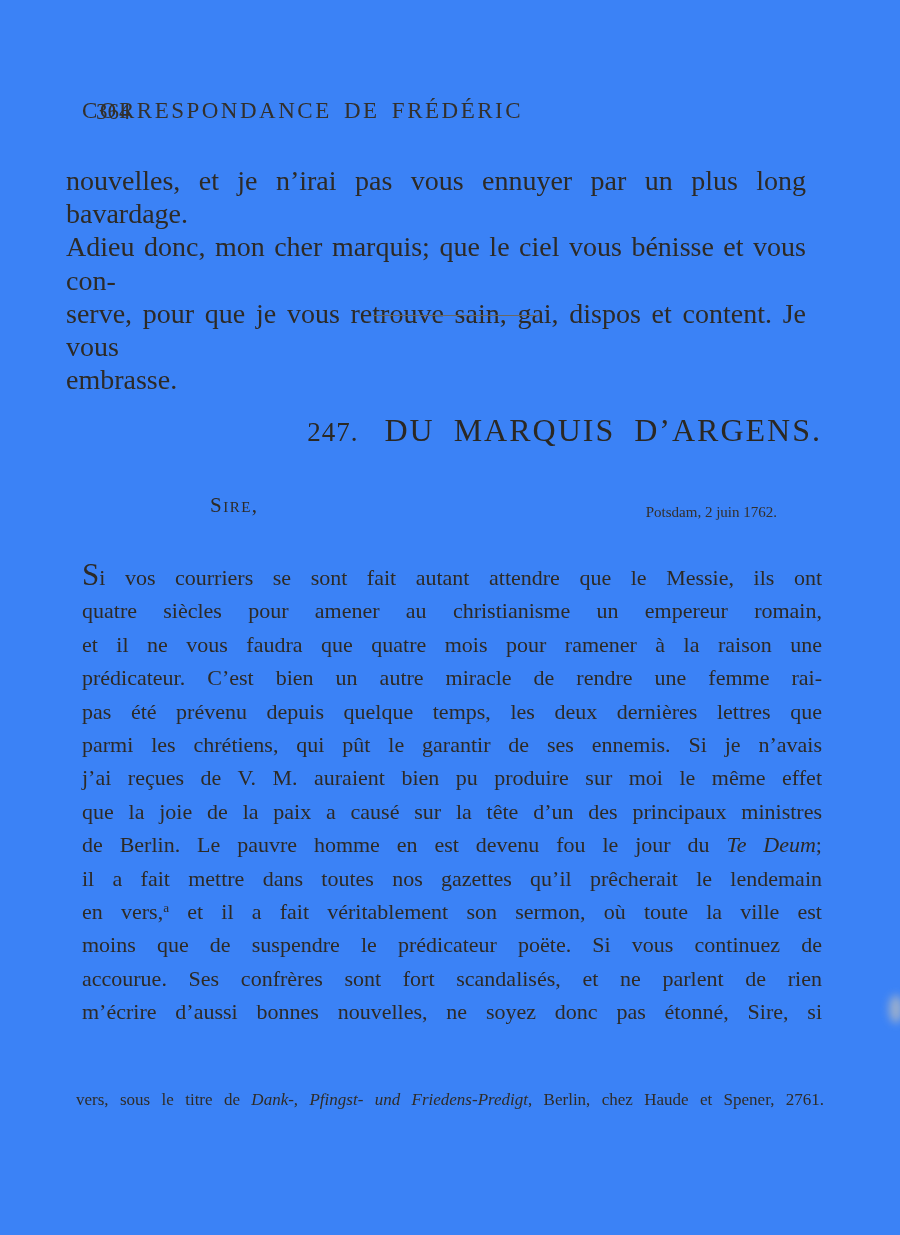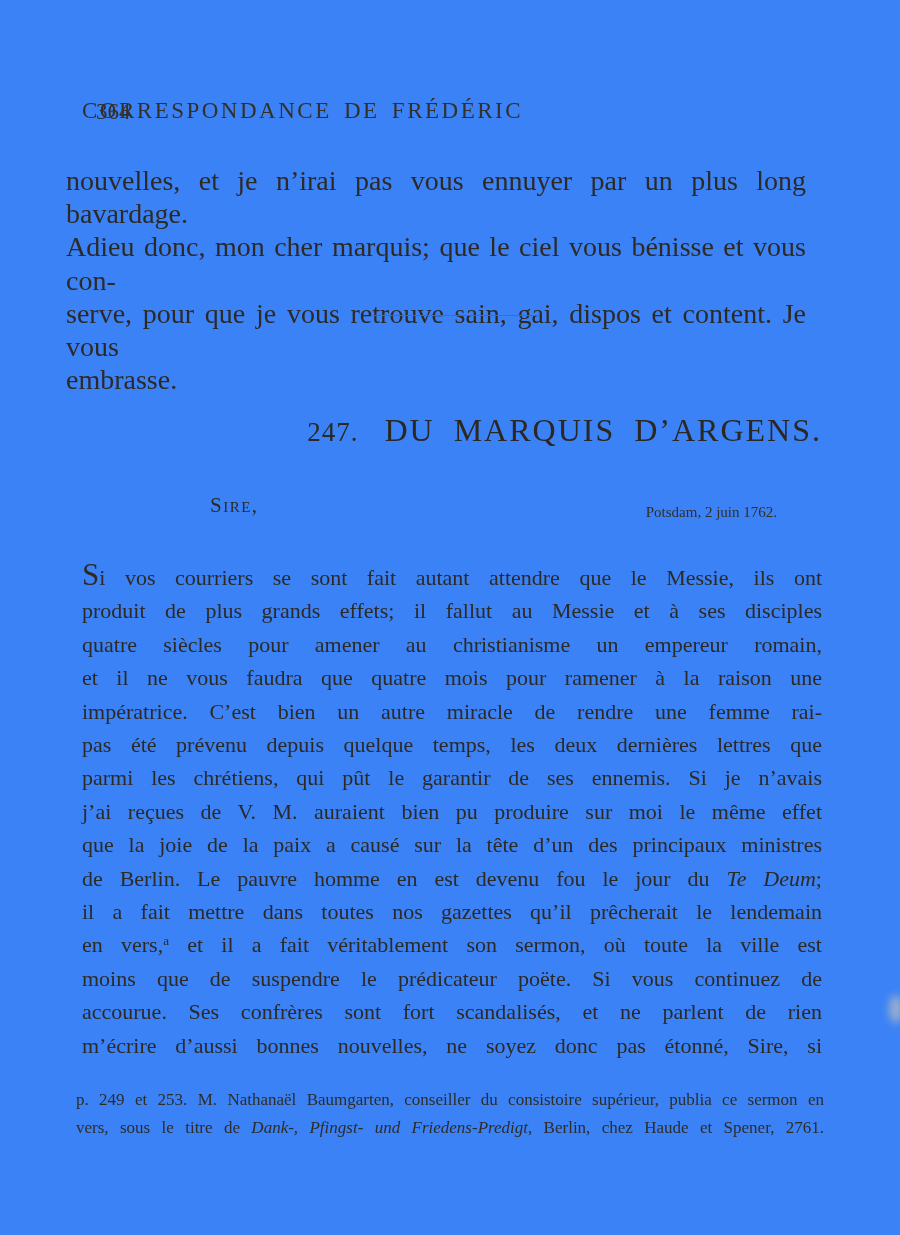--- a/index.html
+++ b/index.html
@@ -157,36 +157,34 @@
   <div class="letter-heading">
     <span class="letter-number">247.</span><span>DU MARQUIS D’ARGENS.</span>
   </div>
 
   <div class="dateline">Potsdam, 2 juin 1762.</div>
 
   <div class="salutation">Sire,</div>
 
   <div class="letter-body">
       <div class="tline"><span class="seg-init">S</span><span>i vos courriers se sont fait autant attendre que le Messie, ils ont</span></div>
-      <div class="tline"><span>produit de plus grands effets; il fallut au Messie et à ses disciples</span></div>
       <div class="tline"><span>quatre siècles pour amener au christianisme un empereur romain,</span></div>
       <div class="tline"><span>et il ne vous faudra que quatre mois pour ramener à la raison une</span></div>
-      <div class="tline"><span>impératrice. C’est bien un autre miracle de rendre une femme rai-</span></div>
+      <div class="tline"><span>prédicateur. C’est bien un autre miracle de rendre une femme rai-</span></div>
       <div class="tline"><span>pas été prévenu depuis quelque temps, les deux dernières lettres que</span></div>
       <div class="tline"><span>parmi les chrétiens, qui pût le garantir de ses ennemis. Si je n’avais</span></div>
       <div class="tline"><span>j’ai reçues de V. M. auraient bien pu produire sur moi le même effet</span></div>
       <div class="tline"><span>que la joie de la paix a causé sur la tête d’un des principaux ministres</span></div>
       <div class="tline"><span>de Berlin. Le pauvre homme en est devenu fou le jour du </span><span class="seg-i">Te Deum</span><span>;</span></div>
       <div class="tline"><span>il a fait mettre dans toutes nos gazettes qu’il prêcherait le lendemain</span></div>
       <div class="tline"><span>en vers,</span><span class="seg-sup">a</span><span> et il a fait véritablement son sermon, où toute la ville est</span></div>
       <div class="tline"><span>moins que de suspendre le prédicateur poëte. Si vous continuez de</span></div>
       <div class="tline"><span>accourue. Ses confrères sont fort scandalisés, et ne parlent de rien</span></div>
       <div class="tline"><span>m’écrire d’aussi bonnes nouvelles, ne soyez donc pas étonné, Sire, si</span></div>
     </div>
 
   <div class="footnote">
-      <div class="tline"><span>p. 249 et 253. M. Nathanaël Baumgarten, conseiller du consistoire supérieur, publia ce sermon en</span></div>
       <div class="tline"><span>vers, sous le titre de </span><span class="seg-i">Dank-, Pfingst- und Friedens-Predigt</span><span>, Berlin, chez Haude et Spener, 2761.</span></div>
     </div>
 
   <div class="smudge"></div>
 
 </div>
 
 </body></html>

